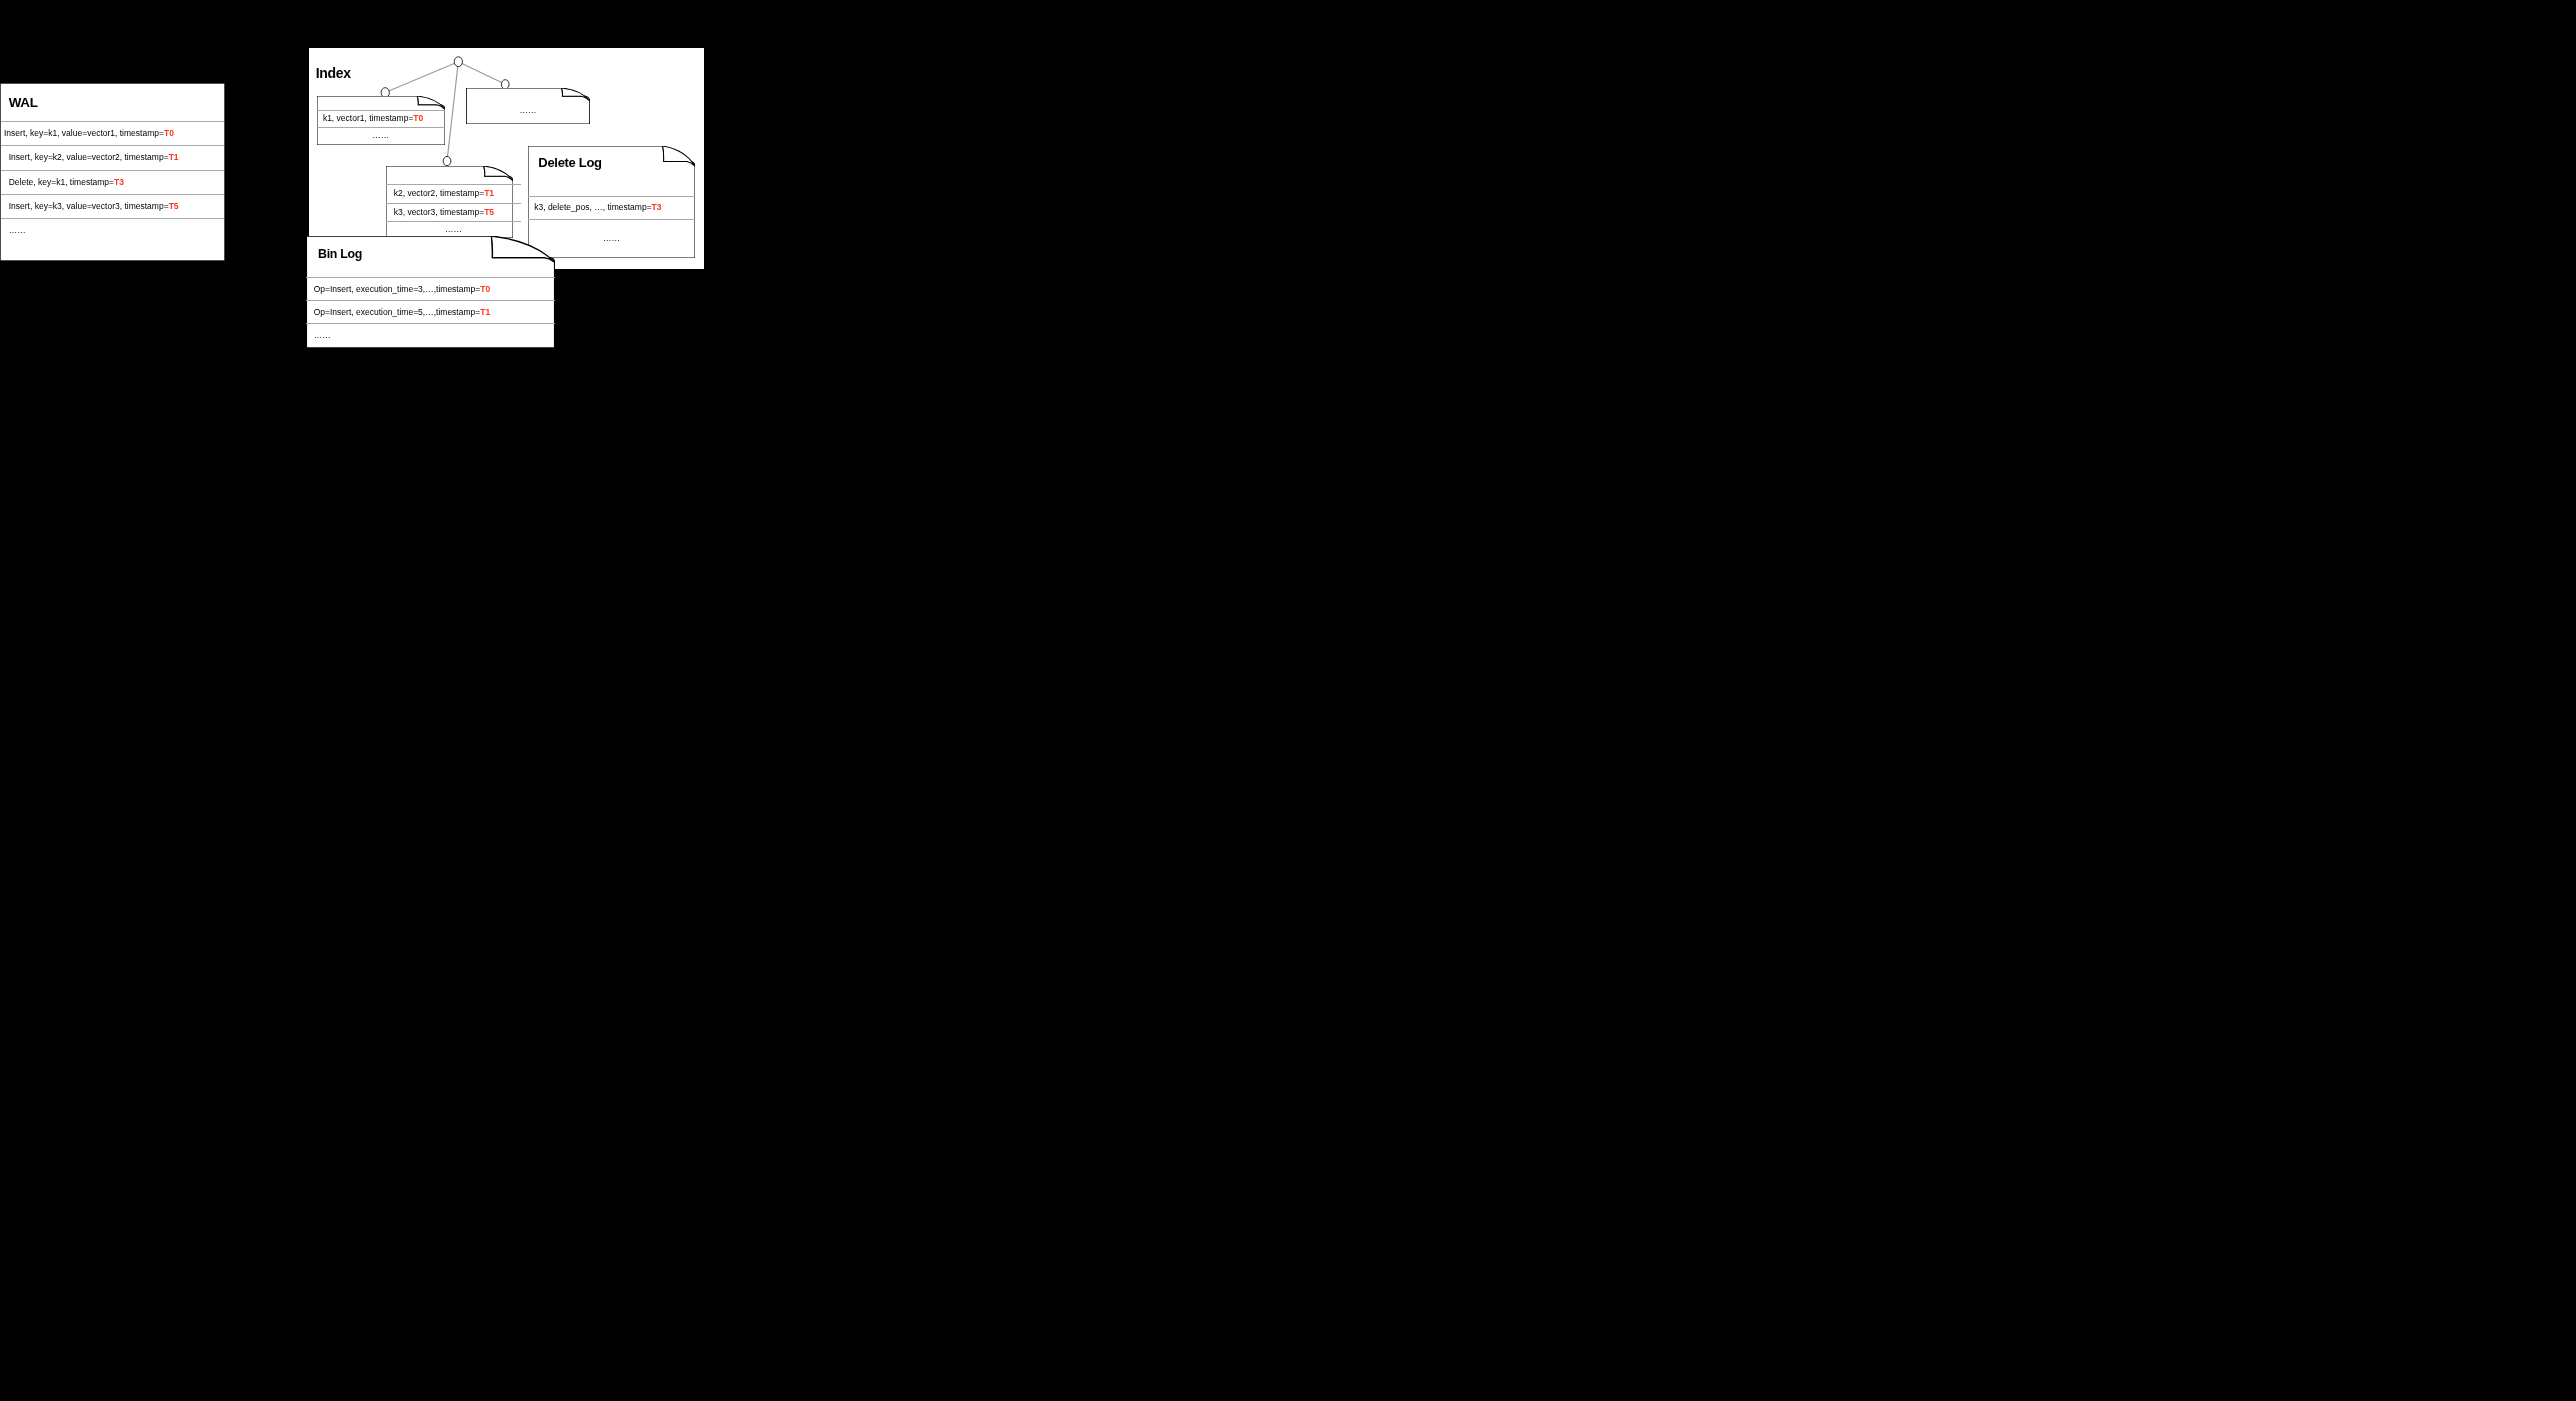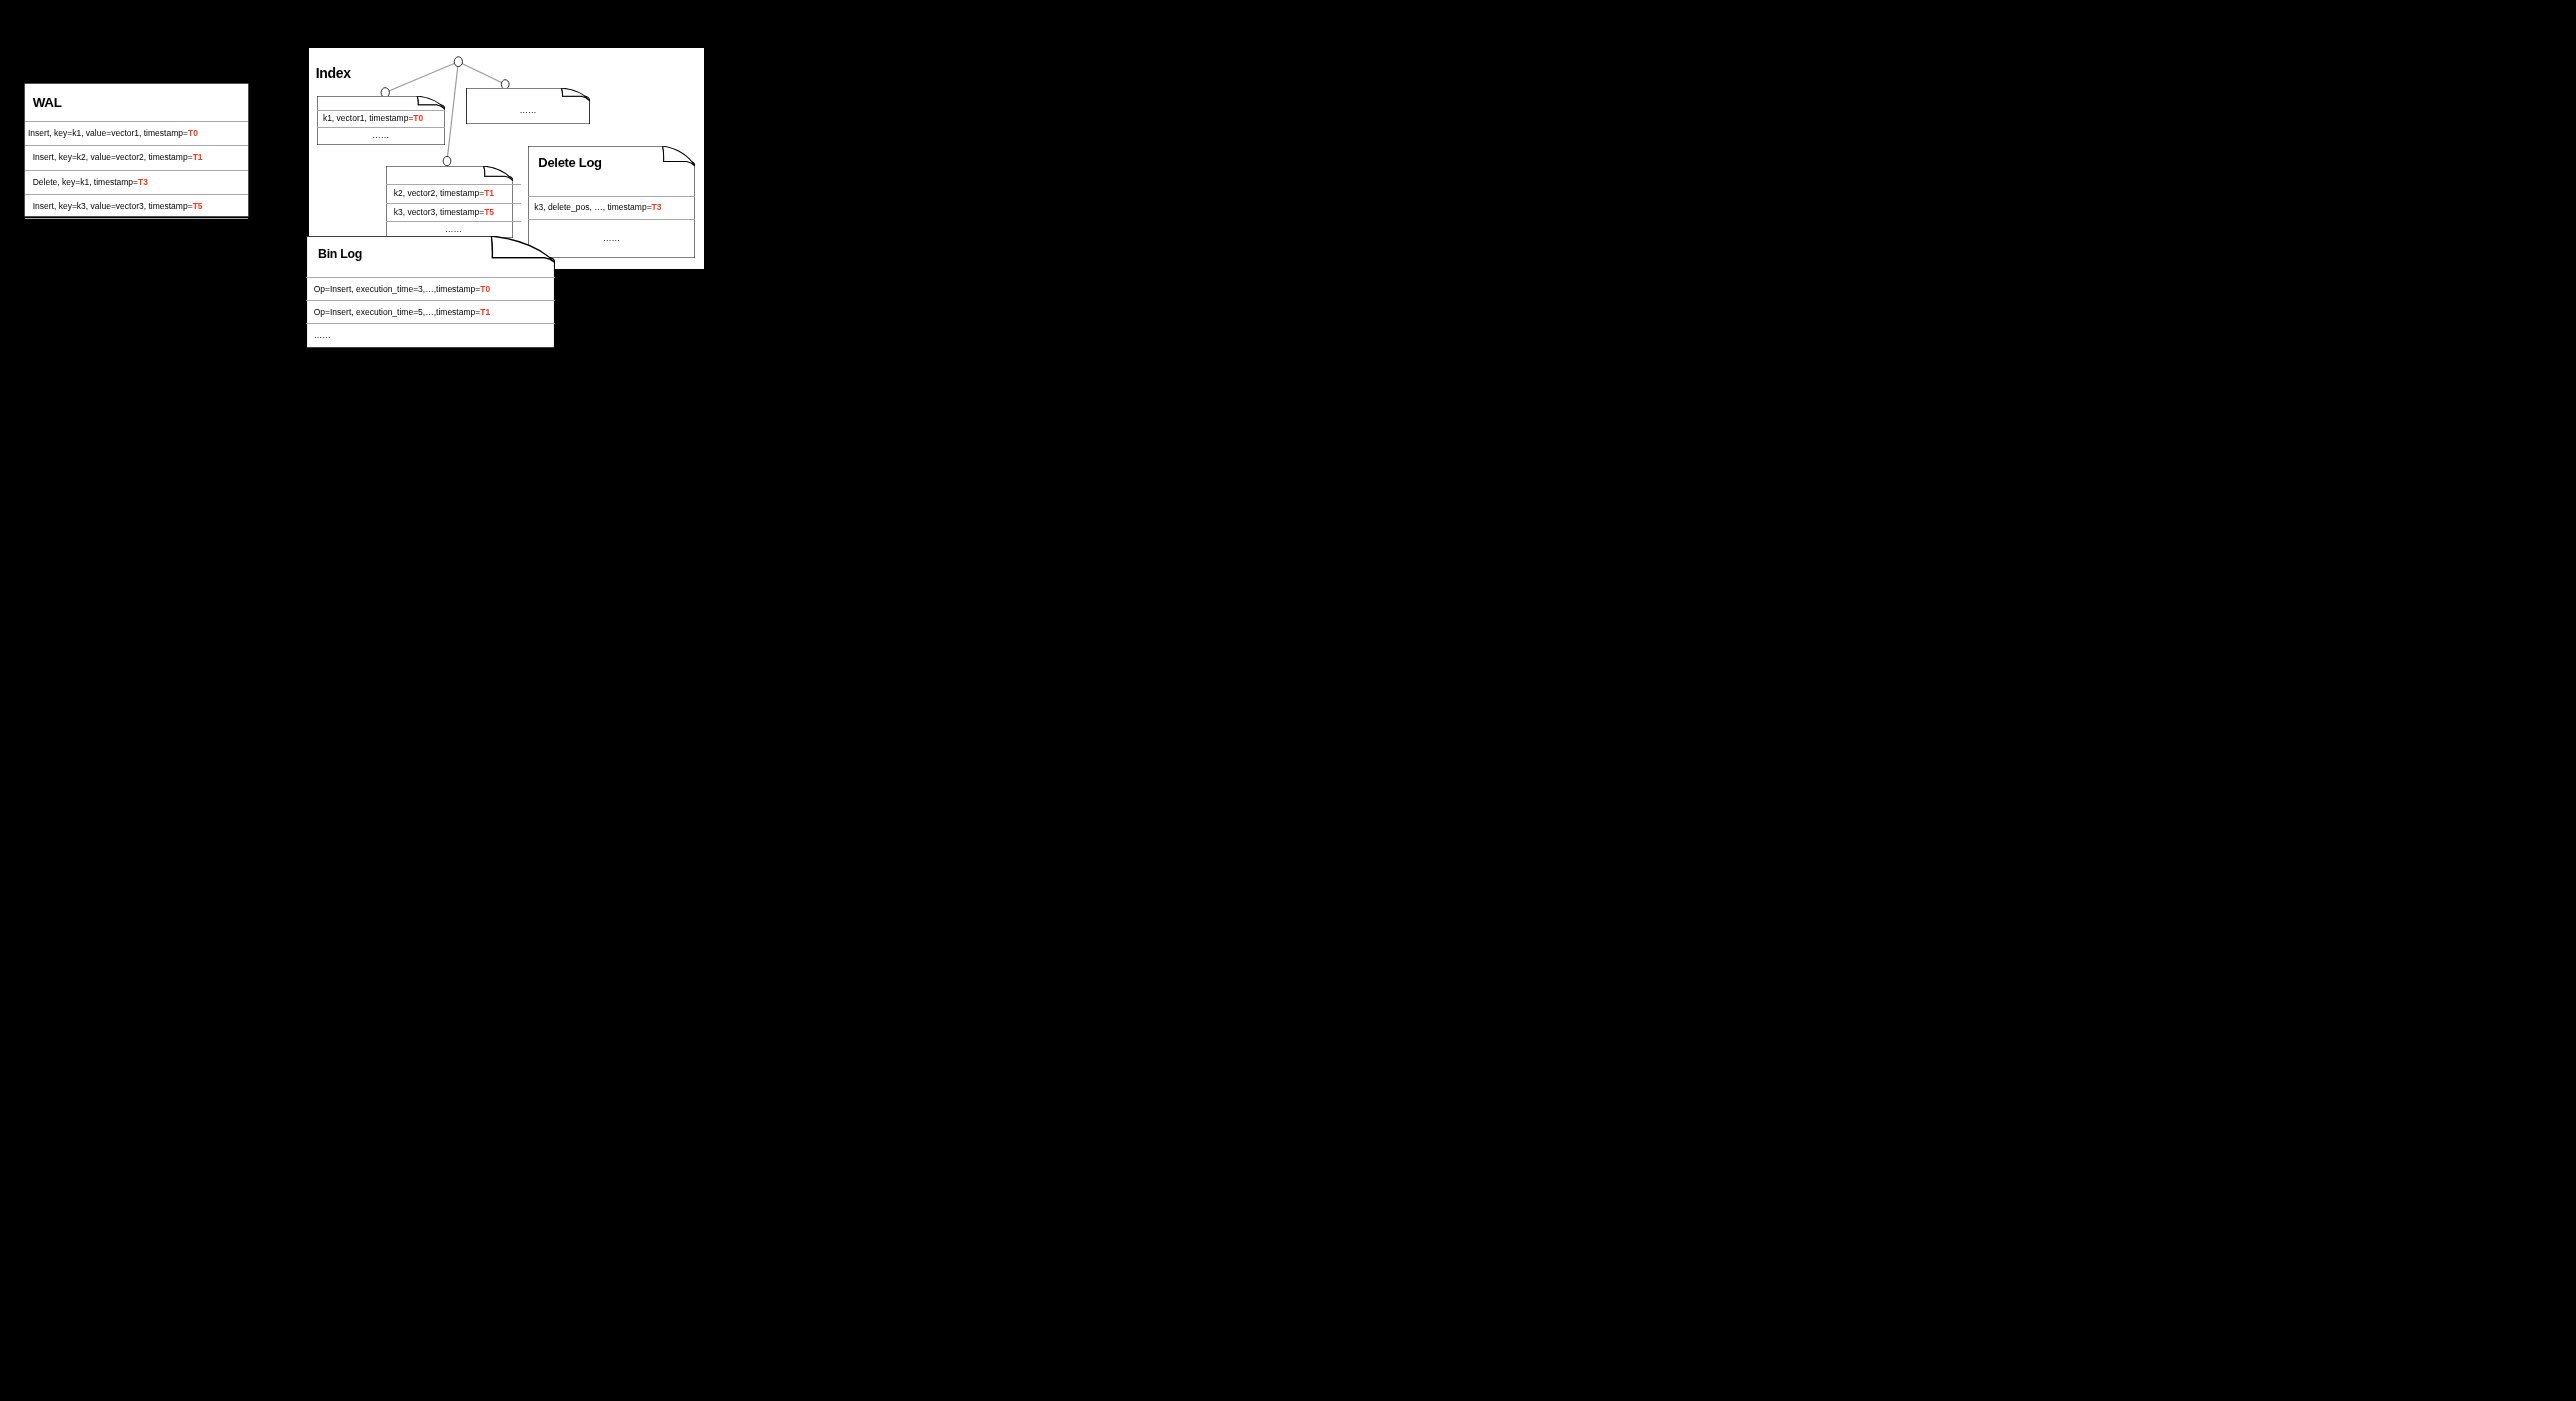--- a/index.html
+++ b/index.html
@@ -1,21 +1,21 @@
 <!DOCTYPE html>
 <html style="font-size:8.2px"><head>
 <meta charset="utf-8">
 <style>
   html,body{margin:0;padding:0;background:#000;}
   .stage{
     position:relative;width:704px;height:350px;background:#000;overflow:hidden;
     font-family:"Liberation Sans","DejaVu Sans",sans-serif;color:#000;
   }
   .panel{position:absolute;background:#fff;}
-  .wal{left:1px;top:84px;width:223px;height:132px;box-shadow:0 0 0 0.5px #9a9a9a;margin-left:24px;}
+  .wal{left:1px;top:84px;width:223px;height:176px;box-shadow:0 0 0 0.5px #9a9a9a;}
   .index-panel{left:309px;top:3.6px;width:395px;height:221px;margin-top:44px;}
   .binlog{left:306px;top:236px;width:249px;height:112px;background:transparent;}
   .box-title{
     position:absolute;font-weight:700;letter-spacing:-0.3px;white-space:nowrap;
   }
   .t-wal{left:7.7px;top:0;height:37px;display:flex;align-items:center;font-size:13.4px;}
   .t-index{left:6.7px;top:17.5px;font-size:14px;}
   .t-dellog{left:10.3px;top:7.2px;height:18.5px;display:flex;align-items:center;font-size:13px;}
   .t-binlog{left:12px;top:8.2px;height:19.6px;display:flex;align-items:center;font-size:12.4px;}
   .sep{position:absolute;left:0;right:0;height:1.3px;background:#a9a9a9;}

